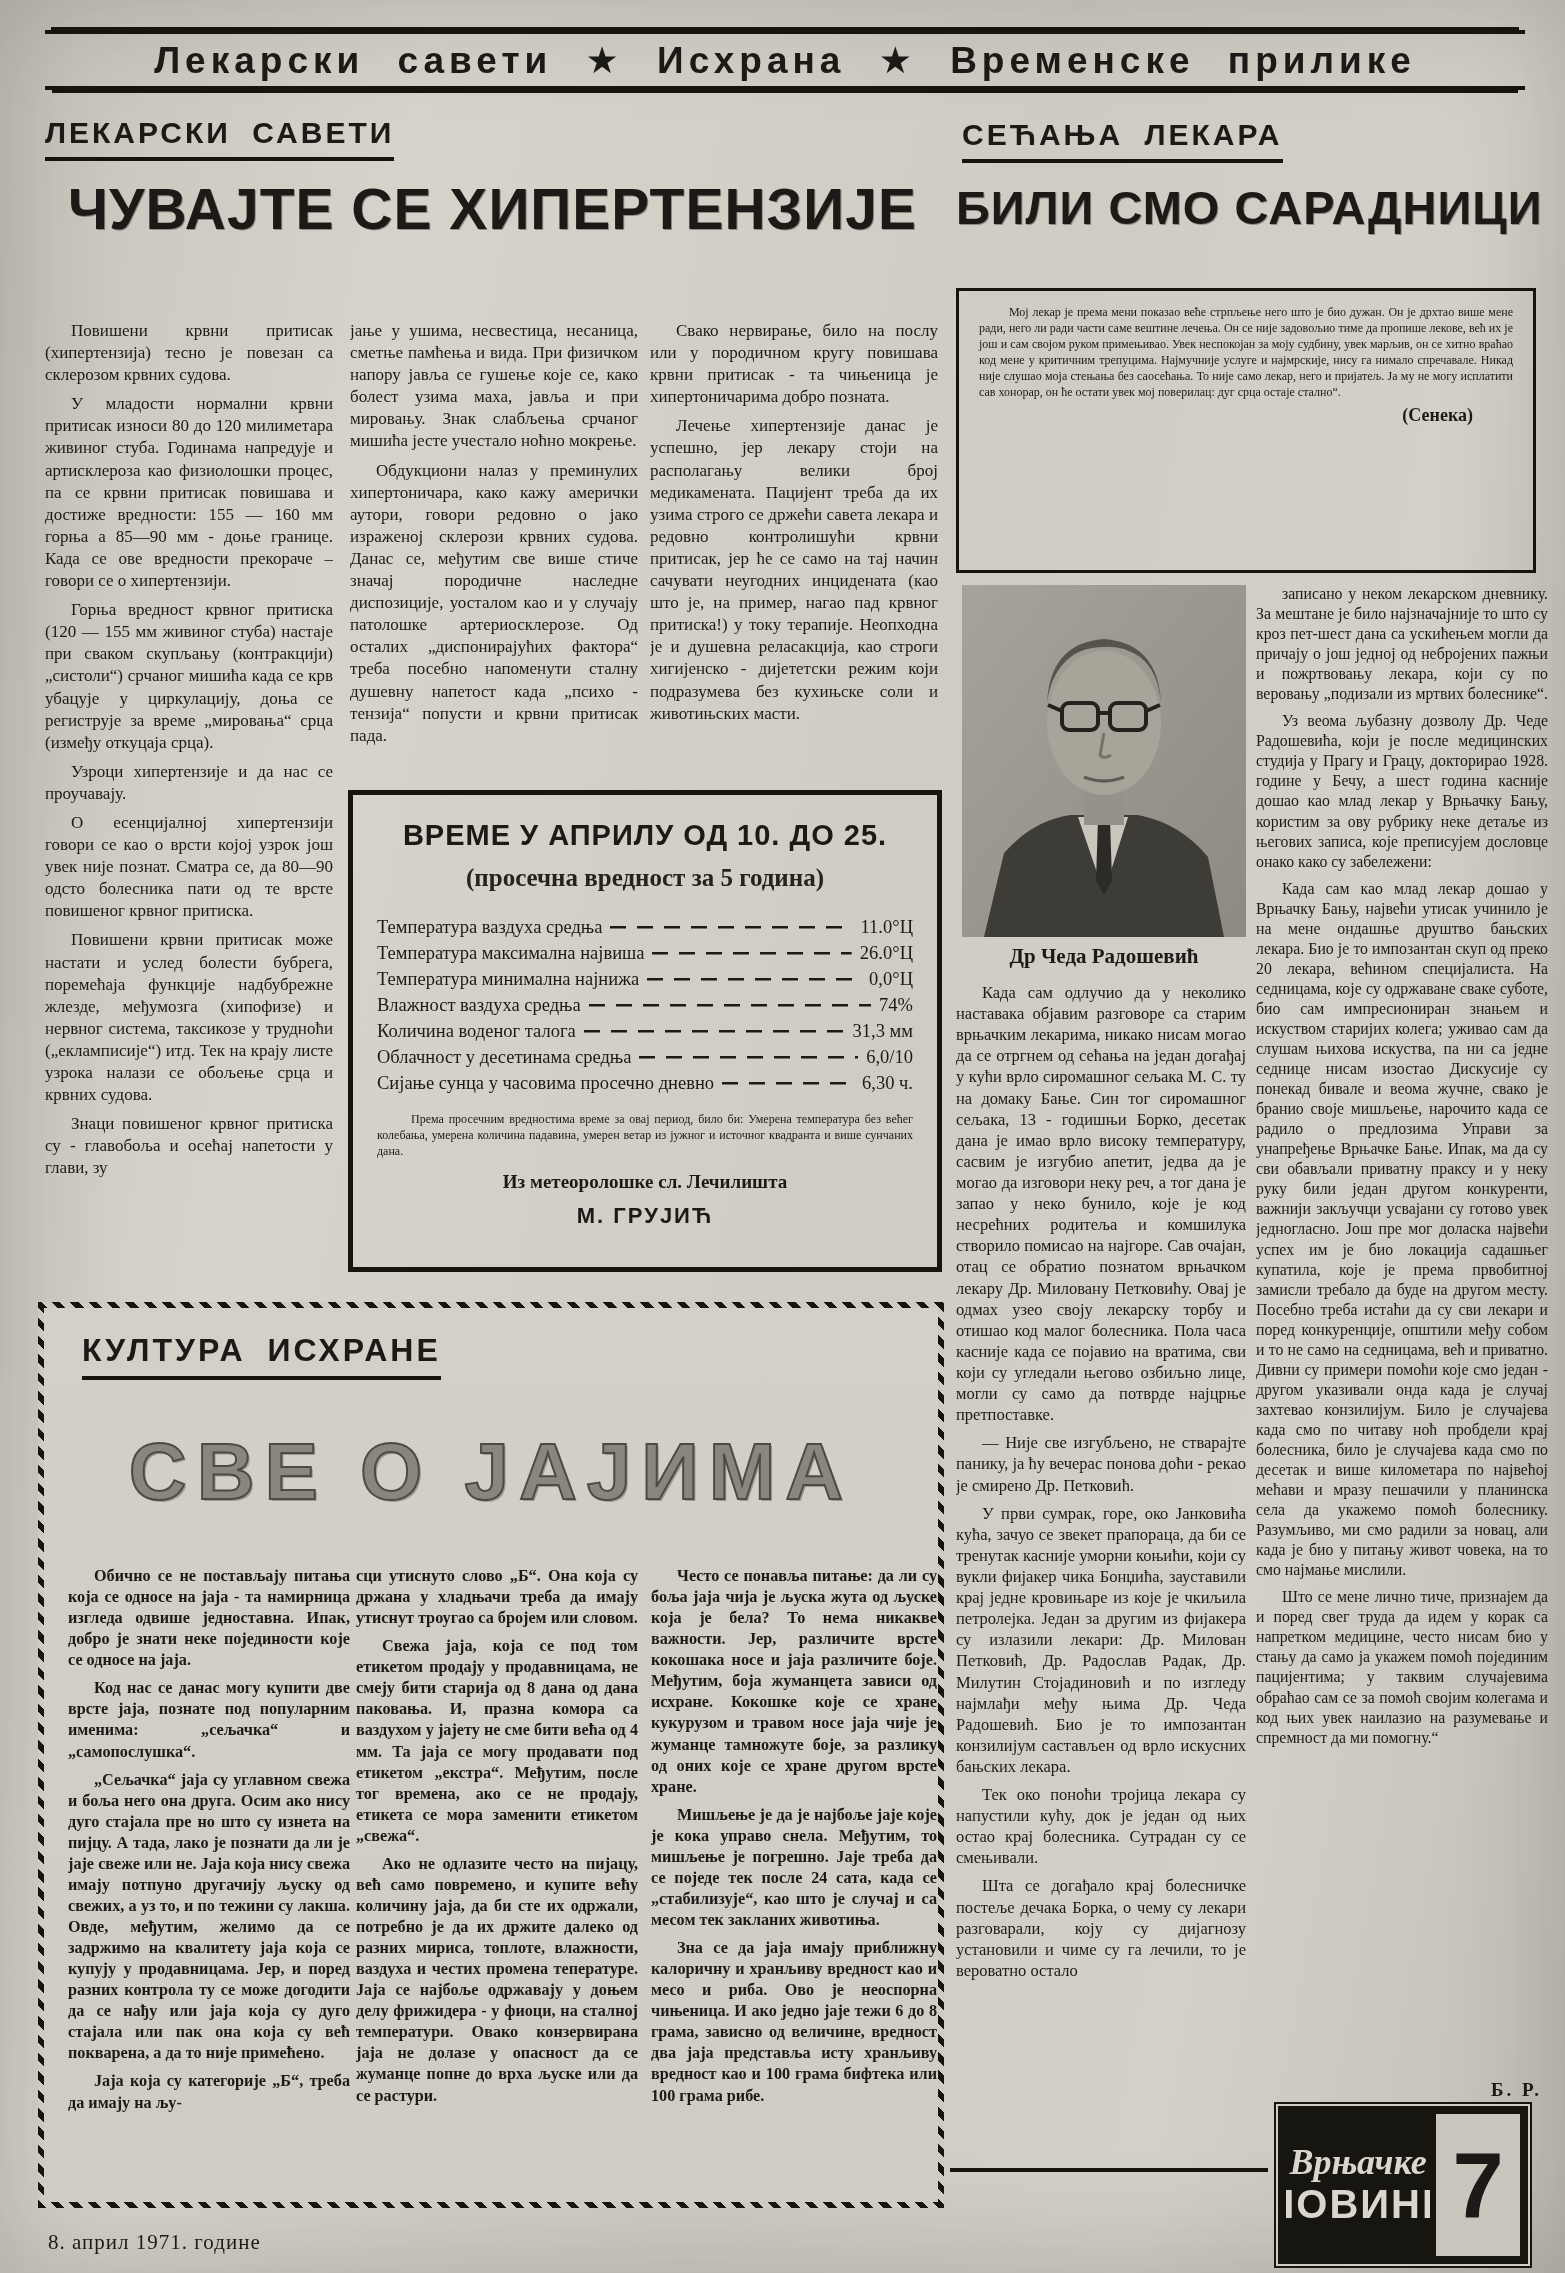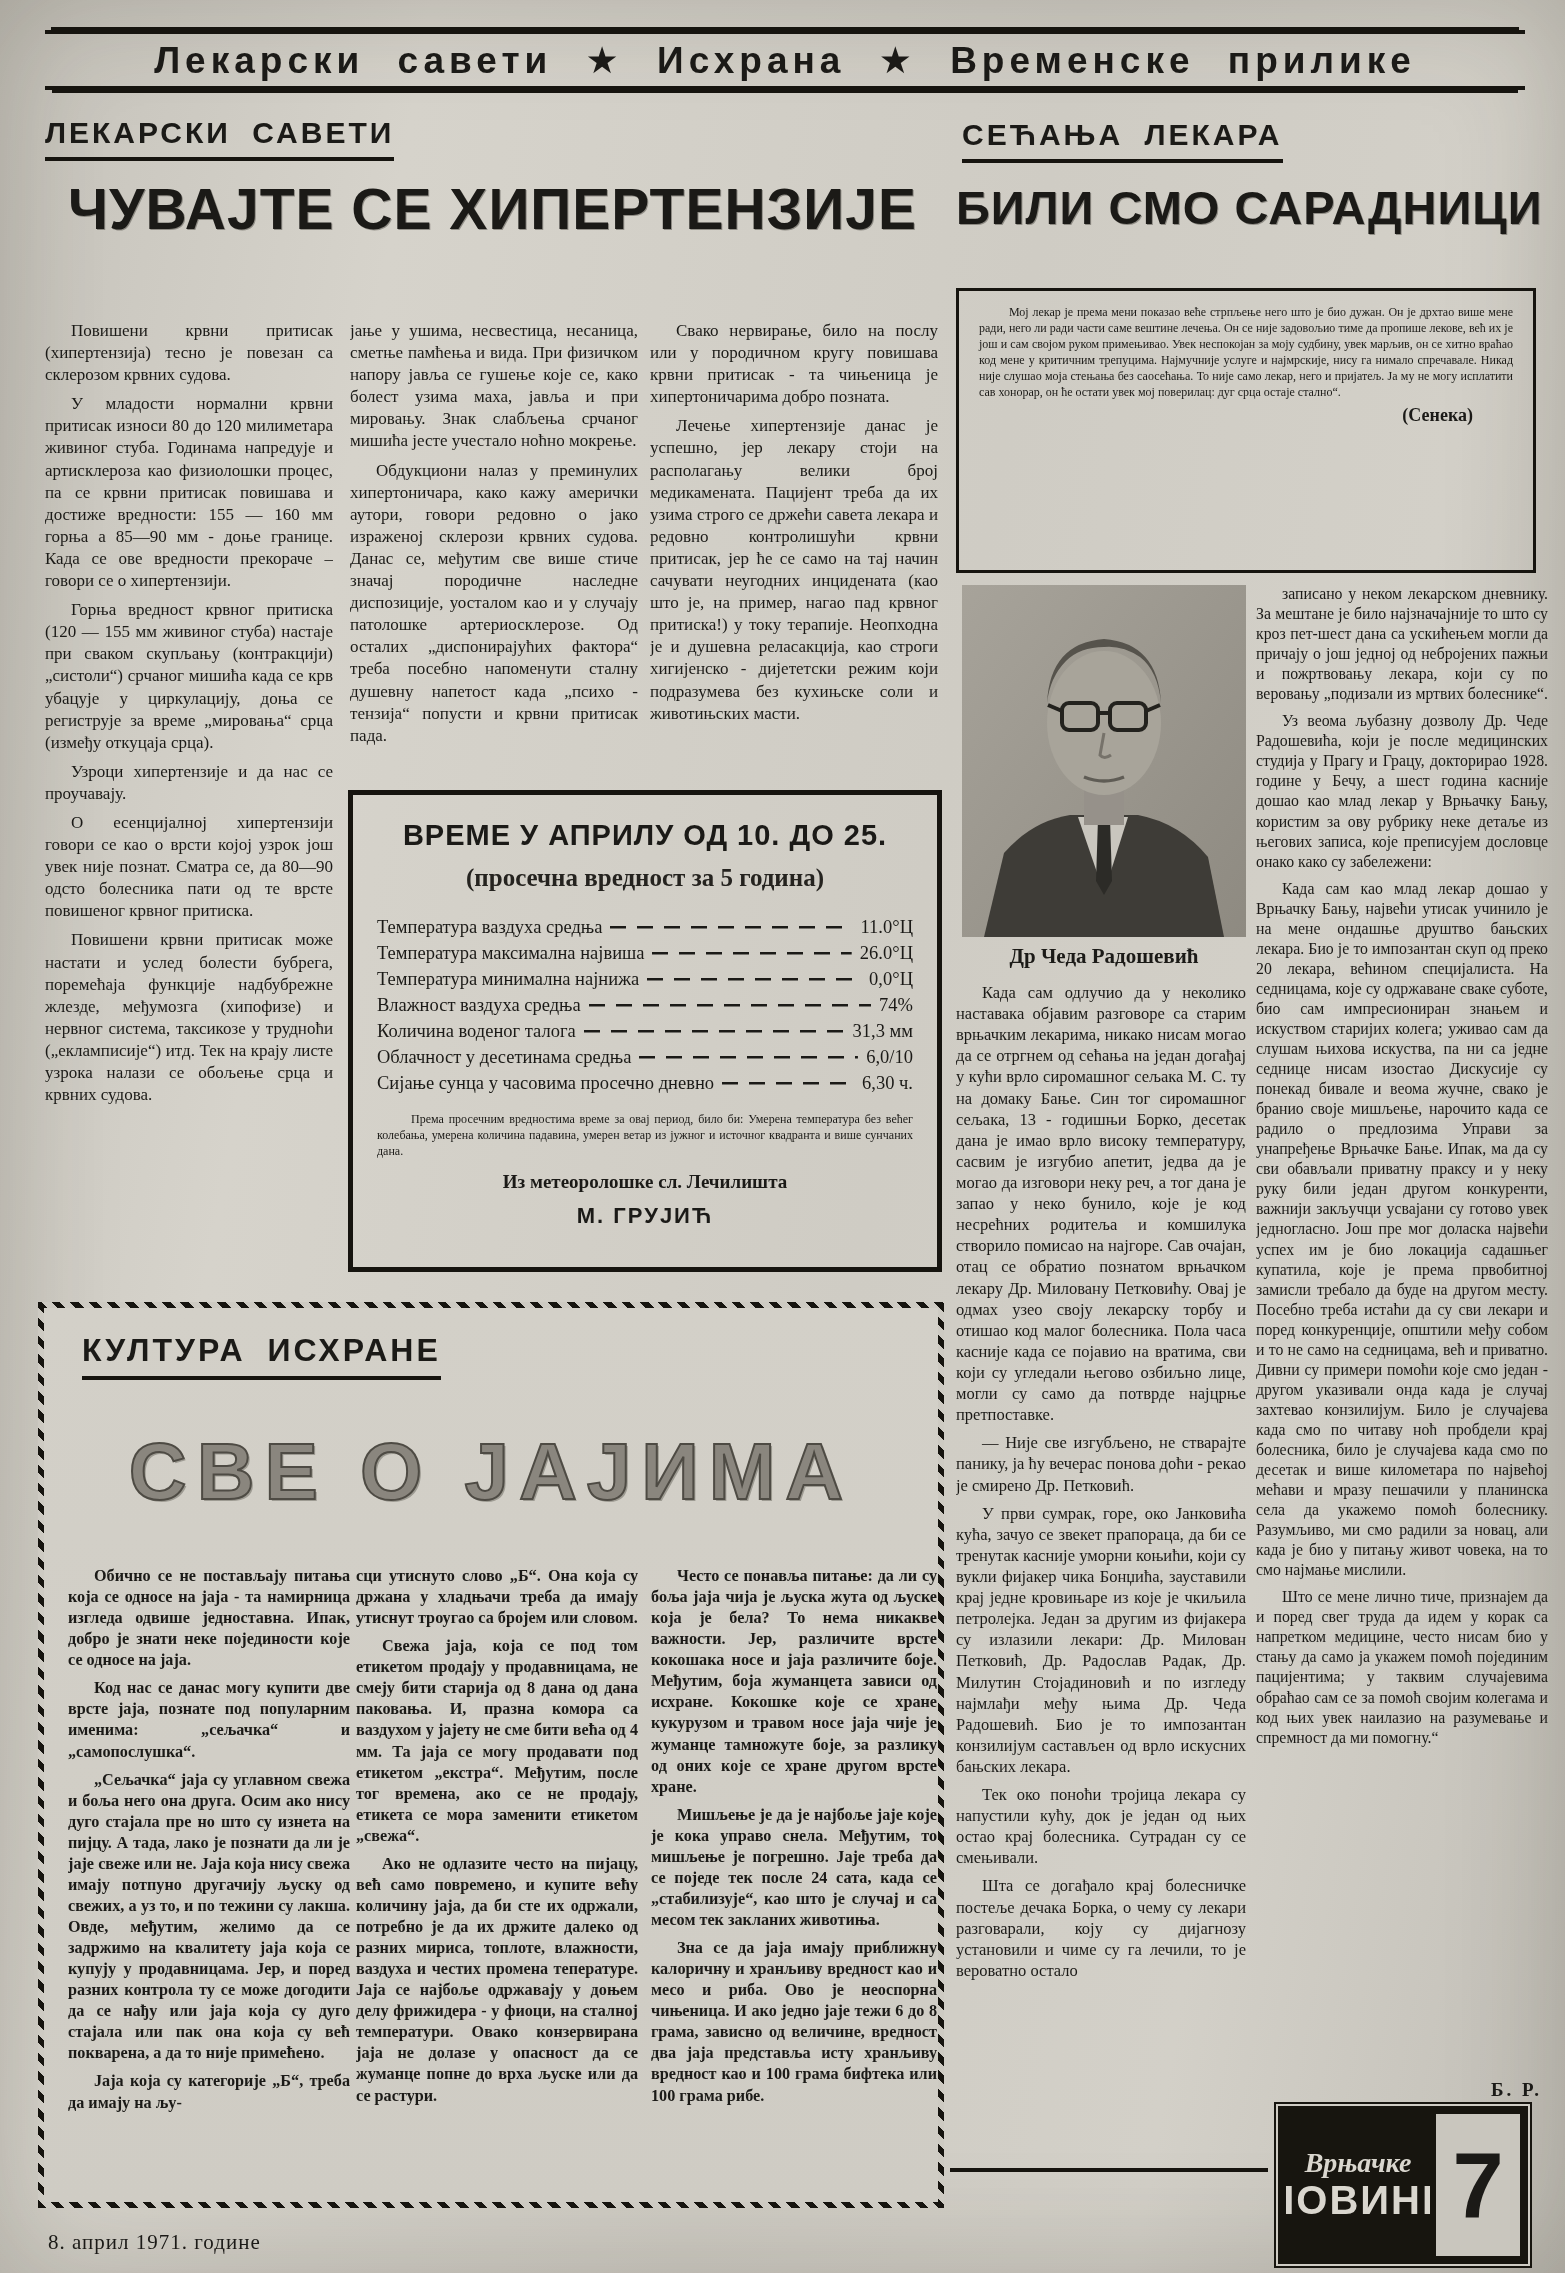--- a/index.html
+++ b/index.html
@@ -108,21 +108,21 @@
   .eggs-col { position:absolute; top:258px; height:625px; }
 
   
   .right-rule { left:950px; top:2168px; width:318px; height:4px; background:#16140f; }
   .masthead {
     left:1278px; top:2106px; width:250px; height:158px; background:#17150f;
     display:flex; align-items:stretch; padding:8px; gap:6px;
     box-shadow:0 0 0 2px #cfccc4, 0 0 0 4px #17150f;
   }
   .m-names { flex:1 1 auto; display:flex; flex-direction:column; justify-content:center; align-items:center; overflow:hidden; }
-  .m-line1 { color:#d9d6ce; font-style:italic; font-weight:bold; font-size:28px;
+  .m-line1 { color:#d9d6ce; font-style:italic; font-weight:bold; font-size:36px;
     font-family:"Liberation Serif","DejaVu Serif",serif; line-height:1.05; white-space:nowrap; }
   .m-line2 { color:#d9d6ce; font-weight:bold; font-size:40px; letter-spacing:2px;
     font-family:"Liberation Sans","DejaVu Sans",sans-serif; line-height:1.1; white-space:nowrap; }
   .m-page { flex:0 0 84px; background:#c9c6be; color:#1b1a17; display:flex; align-items:center; justify-content:center;
     font-family:"Liberation Sans","DejaVu Sans",sans-serif; font-weight:bold; font-size:92px; }
   .footer-date { left:48px; top:2230px; font-size:21px; letter-spacing:1px; }
 </style>
 </head>
 <body>
 
@@ -137,20 +137,21 @@
   </div>
   <div class="abs headline-left">ЧУВАЈТЕ СЕ ХИПЕРТЕНЗИЈЕ</div>
 
   <div class="abs bodytext ht" style="left:45px; top:320px; width:288px; height:980px;">
       <p>Повишени крвни притисак (хипертензија) тесно је повезан са склерозом крвних судова.</p>
       <p>У младости нормални крвни притисак износи 80 до 120 милиметара живиног стуба. Годинама напредује и артисклероза као физиолошки процес, па се крвни притисак повишава и достиже вредности: 155 — 160 мм горња а 85—90 мм - доње границе. Када се ове вредности прекораче – говори се о хипертензији.</p>
       <p>Горња вредност крвног притиска (120 — 155 мм живиног стуба) настаје при сваком скупљању (контракцији) „систоли“) срчаног мишића када се крв убацује у циркулацију, доња се региструје за време „мировања“ срца (између откуцаја срца).</p>
       <p>Узроци хипертензије и да нас се проучавају.</p>
       <p>О есенцијалној хипертензији говори се као о врсти којој узрок још увек није познат. Сматра се, да 80—90 одсто болесника пати од те врсте повишеног крвног притиска.</p>
       <p>Повишени крвни притисак може настати и услед болести бубрега, поремећаја функције надбубрежне жлезде, међумозга (хипофизе) и нервног система, таксикозе у трудноћи („екламписије“) итд. Тек на крају листе узрока налази се обољење срца и крвних судова.</p>
+      <p>Знаци повишеног крвног притиска су - главобоља и осећај напетости у глави, зу</p>
     </div>
   <div class="abs bodytext ht cont" style="left:350px; top:320px; width:288px; height:462px;">
       <p>јање у ушима, несвестица, несаница, сметње памћења и вида. При физичком напору јавља се гушење које се, како болест узима маха, јавља и при мировању. Знак слабљења срчаног мишића јесте учестало ноћно мокрење.</p>
       <p>Обдукциони налаз у преминулих хипертоничара, како кажу амерички аутори, говори редовно о јако израженој склерози крвних судова. Данас се, међутим све више стиче значај породичне наследне диспозиције, уосталом као и у случају патолошке артериосклерозе. Од осталих „диспонирајућих фактора“ треба посебно напоменути сталну душевну напетост када „психо - тензија“ попусти и крвни притисак пада.</p>
     </div>
   <div class="abs bodytext ht" style="left:650px; top:320px; width:288px; height:462px;">
       <p>Свако нервирање, било на послу или у породичном кругу повишава крвни притисак - та чињеница је хипертоничарима добро позната.</p>
       <p>Лечење хипертензије данас је успешно, јер лекару стоји на располагању велики број медикамената. Пацијент треба да их узима строго се држећи савета лекара и редовно контролишући крвни притисак, јер ће се само на тај начин сачувати неугодних инцидената (као што је, на пример, нагао пад крвног притиска!) у току терапије. Неопходна је и душевна реласакција, као строги хигијенско - дијететски режим који подразумева без кухињске соли и животињских масти.</p>
     </div>
 

